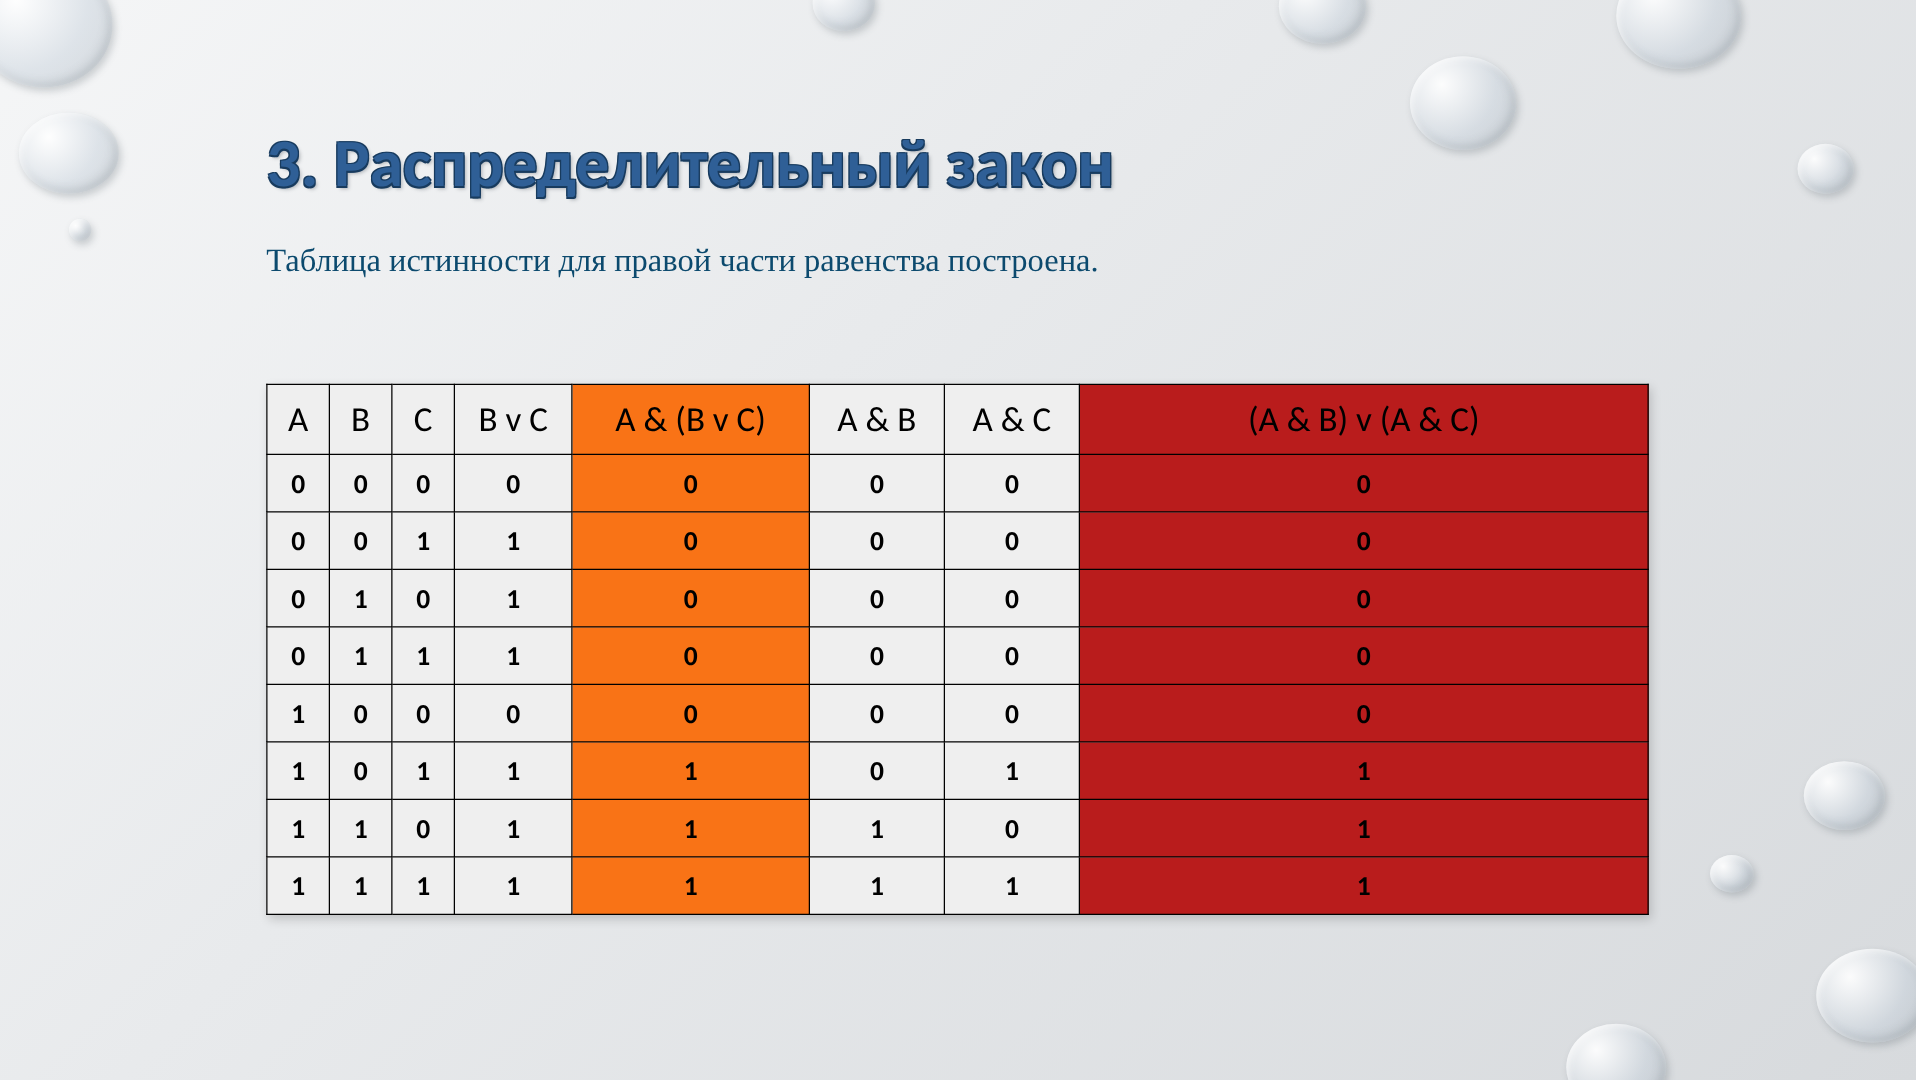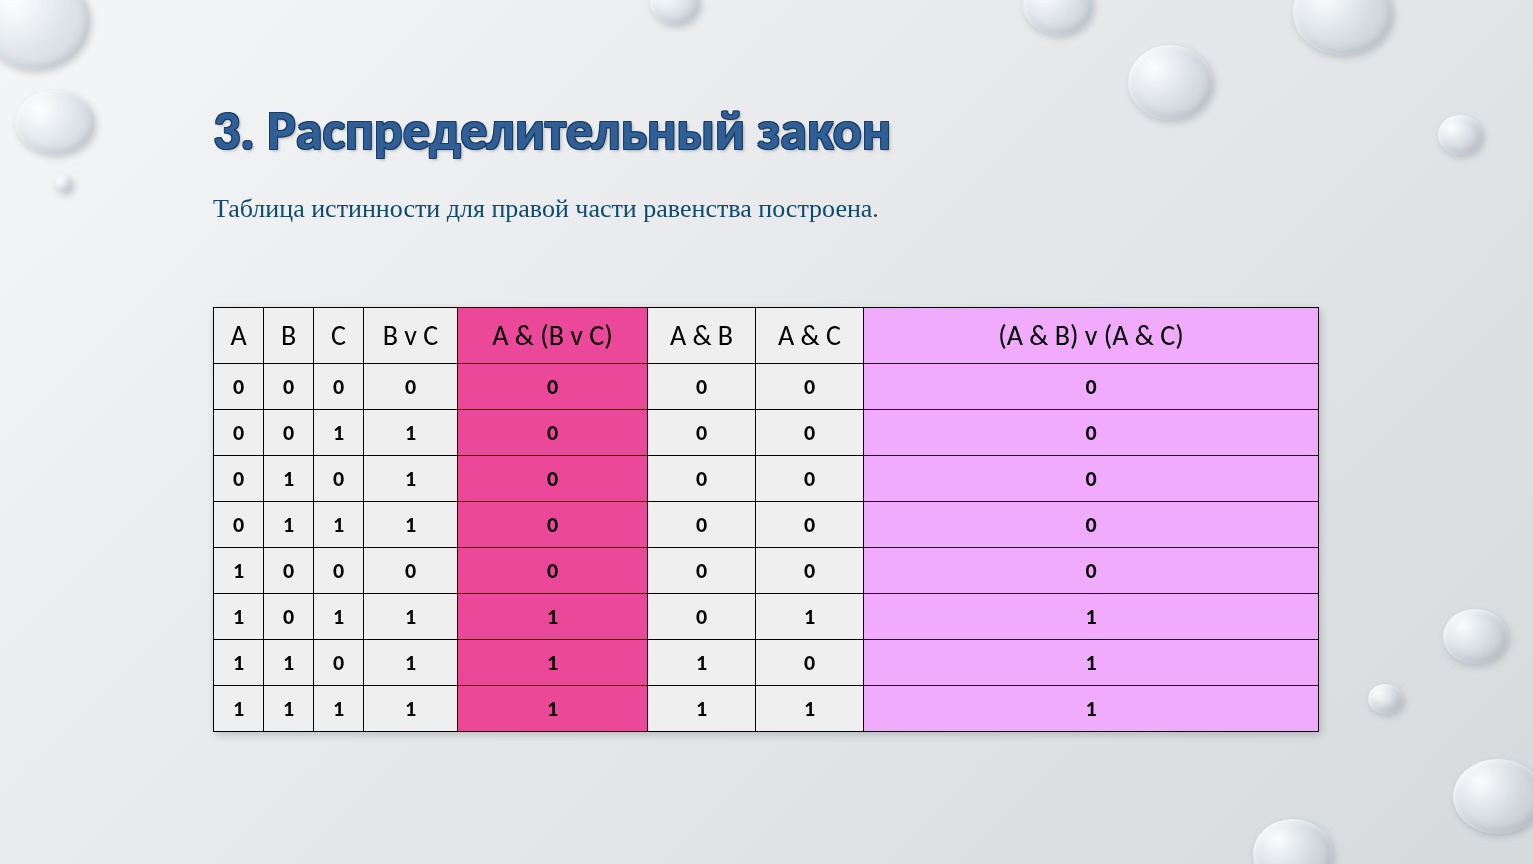--- a/index.html
+++ b/index.html
@@ -19,22 +19,22 @@
   .drop.d11{width:90px;height:75px;bottom:30px;right:-10px}
   .drop.d12{width:80px;height:70px;bottom:-25px;right:200px}
   .slide{position:absolute;inset:0;padding:12px}
   h1{margin:0;position:absolute;left:213px;top:98px;font-size:54px;font-weight:700;color:#2f5f96;text-shadow:1px 1px 0 #183b5e,-1px -1px 0 #183b5e,1px -1px 0 #183b5e,-1px 1px 0 #183b5e,2px 2px 3px rgba(60,70,80,.35)}
   .sub{position:absolute;left:213px;top:194px;font-family:"Times New Roman",serif;font-size:26px;color:#0c4a6e}
   .tbl-wrap{position:absolute;left:213px;top:307px;width:1106px}
   table{border-collapse:collapse;width:100%;background:#fff;box-shadow:2px 3px 8px rgba(0,0,0,.18)}
   th,td{border:1.5px solid #000;text-align:center;vertical-align:middle;height:45px;padding:0 6px;font-family:"Calibri","Segoe UI",Arial,sans-serif}
   thead th{font-size:28px;font-weight:400;height:55px;background:#efefef}
   tbody td{font-size:22px;font-weight:700;background:#efefef}
-  thead th.blue,tbody td.blue{background:#ec4899}
-  thead th.pink,tbody td.pink{background:#f0abfc}
+  thead th.blue,tbody td.blue{background:#f97316}
+  thead th.pink,tbody td.pink{background:#b91c1c}
   col.c-a,col.c-b,col.c-c{width:50px}
   col.c-bvc{width:94px}
   col.c-abvc{width:190px}
   col.c-ab{width:108px}
   col.c-ac{width:108px}
   col.c-last{width:auto}
 </style>
 </head>
 <body>
 

